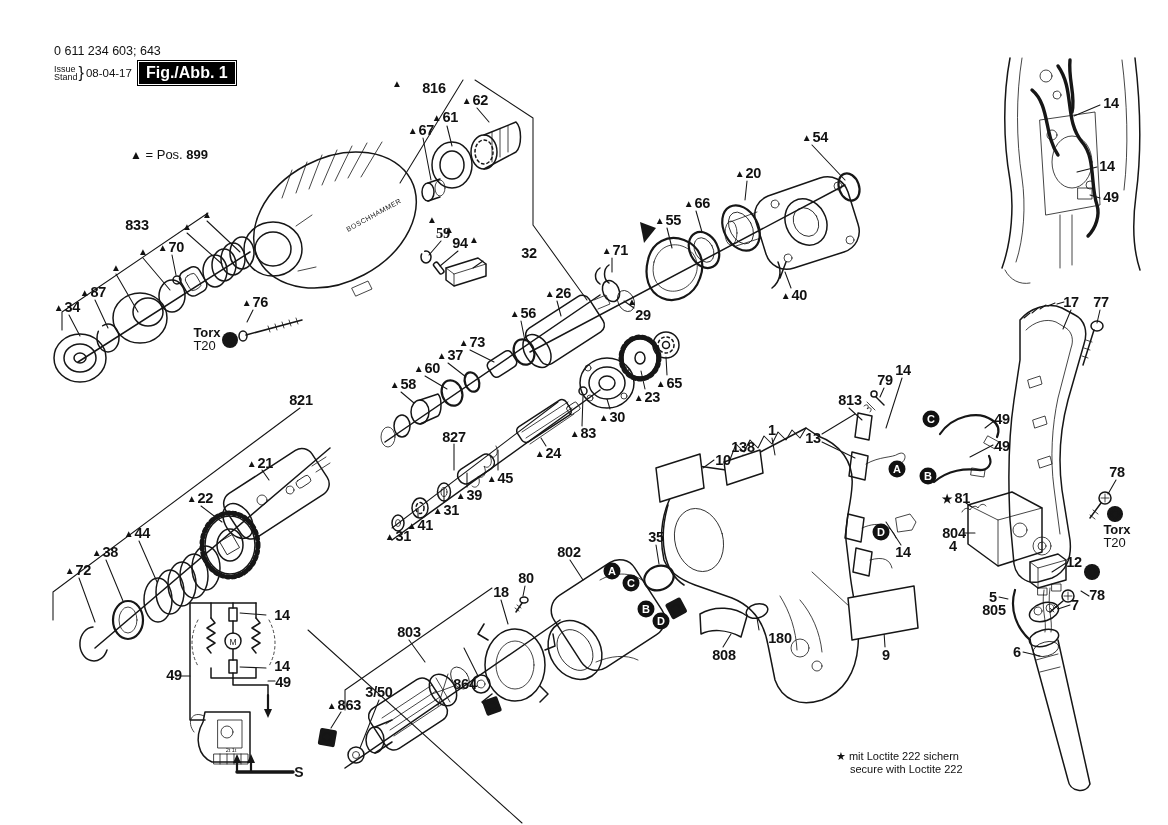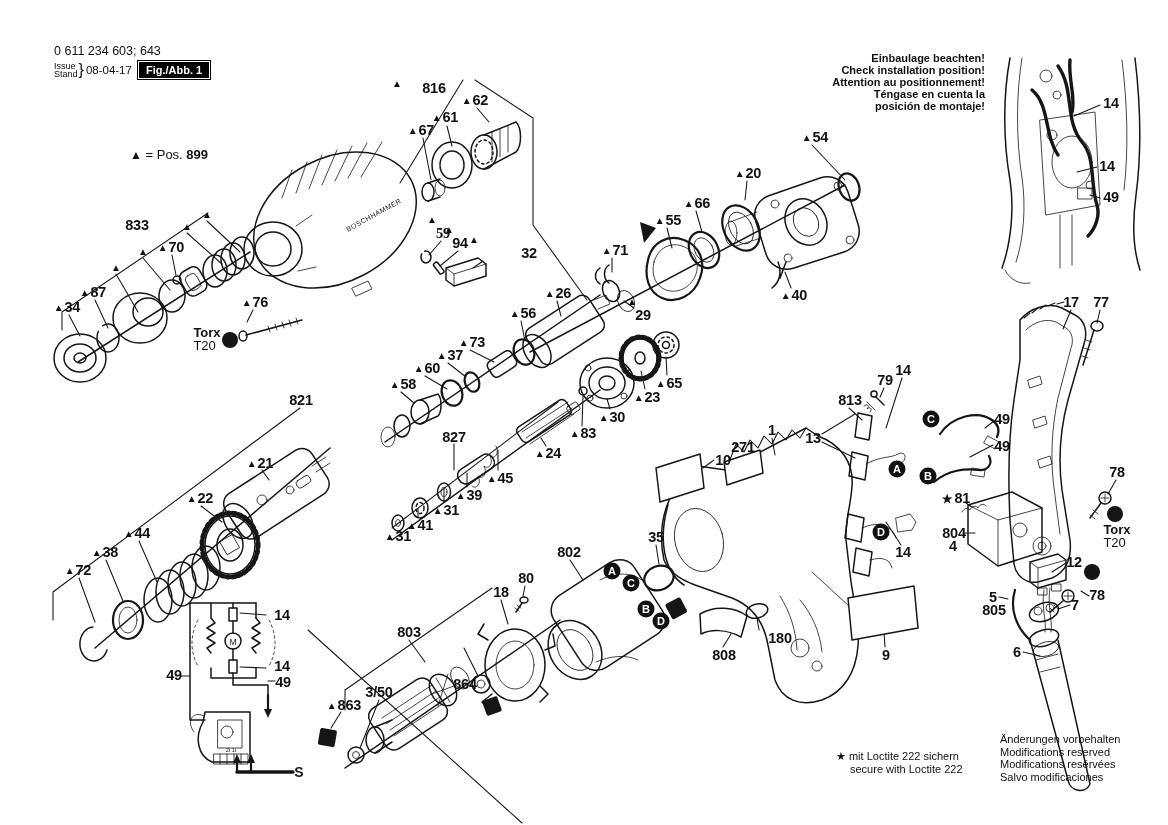--- a/index.html
+++ b/index.html
@@ -26,21 +26,21 @@
        font-weight:bold;font-size:11px;line-height:17px;text-align:center;
        transform:translate(-50%,-50%);}
   .torx{position:absolute;transform:translate(-50%,-50%);font-weight:bold;font-size:13px;
         line-height:13px;white-space:nowrap;}
   .torx .t2{font-weight:normal;}
   .hdr{position:absolute;left:54px;top:44px;font-size:12.5px;}
   .hrow{display:flex;align-items:center;margin-top:3px;}
   .ist{font-size:9px;line-height:8px;}
   .brace{font-size:16px;font-weight:normal;margin:0 2px 0 1px;}
   .date{font-size:11.5px;margin-right:6px;}
-  .figbox{background:#000;color:#fff;font-weight:bold;font-size:11px;padding:2px 7px;
+  .figbox{background:#000;color:#fff;font-weight:bold;font-size:16px;padding:2px 7px;
           border:1px solid #fff;outline:1px solid #000;}
   .legend{position:absolute;left:130px;top:147px;font-size:13px;}
   .legend .sym{font-size:12px;}
   .note-install{position:absolute;right:183px;top:52px;text-align:right;font-weight:bold;
                 font-size:11px;line-height:12px;}
   .note-mods{position:absolute;left:1000px;top:733px;font-size:11px;line-height:12.5px;}
   .note-loctite{position:absolute;left:836px;top:750px;font-size:11px;line-height:13px;}
   .note-loctite .l2{margin-left:14px;}
 </style>
 </head>
@@ -441,21 +441,21 @@
       <div class="plbl" style="left: 526px; top: 578px;">80</div>
       <div class="plbl" style="left: 501px; top: 592px;">18</div>
       <div class="plbl" style="left: 409px; top: 632px;">803</div>
       <div class="plbl" style="left: 465px; top: 640px; margin-top: 44px;">864</div>
       <div class="plbl" style="left: 379px; top: 692px;">3/50</div>
       <div class="plbl" style="left: 344px; top: 705px;"><span class="tri">▲</span>863</div>
       <div class="plbl" style="left: 724px; top: 655px;">808</div>
       <div class="plbl" style="left: 760px; top: 638px; margin-left: 20px;">180</div>
       <div class="plbl" style="left: 886px; top: 655px;">9</div>
       <div class="plbl" style="left: 772px; top: 430px;">1</div>
-      <div class="plbl" style="left: 743px; top: 447px;">271</div>
+      <div class="plbl" style="left: 743px; top: 447px;">138</div>
       <div class="plbl" style="left: 723px; top: 460px;">10</div>
       <div class="plbl" style="left: 813px; top: 438px;">13</div>
       <div class="plbl" style="left: 850px; top: 400px;">813</div>
       <div class="plbl" style="left: 885px; top: 380px;">79</div>
       <div class="plbl" style="left: 903px; top: 370px;">14</div>
       <div class="plbl" style="left: 903px; top: 552px;">14</div>
       <div class="plbl" style="left: 1002px; top: 419px;">49</div>
       <div class="plbl" style="left: 1002px; top: 446px;">49</div>
       <div class="plbl" style="left: 956px; top: 498px;"><span class="star">★</span>81</div>
       <div class="plbl" style="left: 954px; top: 533px;">804</div>
@@ -510,33 +510,20 @@
     <div class="figbox">Fig./Abb. 1</div>
   </div>
 </div>
 
 <div class="legend">
   <span class="sym">▲</span>
   <span>= Pos.</span>
   <b>899</b>
 </div>
 
-<div class="note-install">
-  <div>Einbaulage beachten!</div>
-  <div>Check installation position!</div>
-  <div>Attention au positionnement!</div>
-  <div>Téngase en cuenta la</div>
-  <div>posición de montaje!</div>
-</div>
-
-<div class="note-mods">
-  <div>Änderungen vorbehalten</div>
-  <div>Modifications reserved</div>
-  <div>Modifications resérvées</div>
-  <div>Salvo modificaciones</div>
-</div>
+
 
 <div class="note-loctite">
   <div><span>★</span> <span>mit Loctite 222 sichern</span></div>
   <div class="l2">secure with Loctite 222</div>
 </div>
 
 </div>
 
 </body></html>

